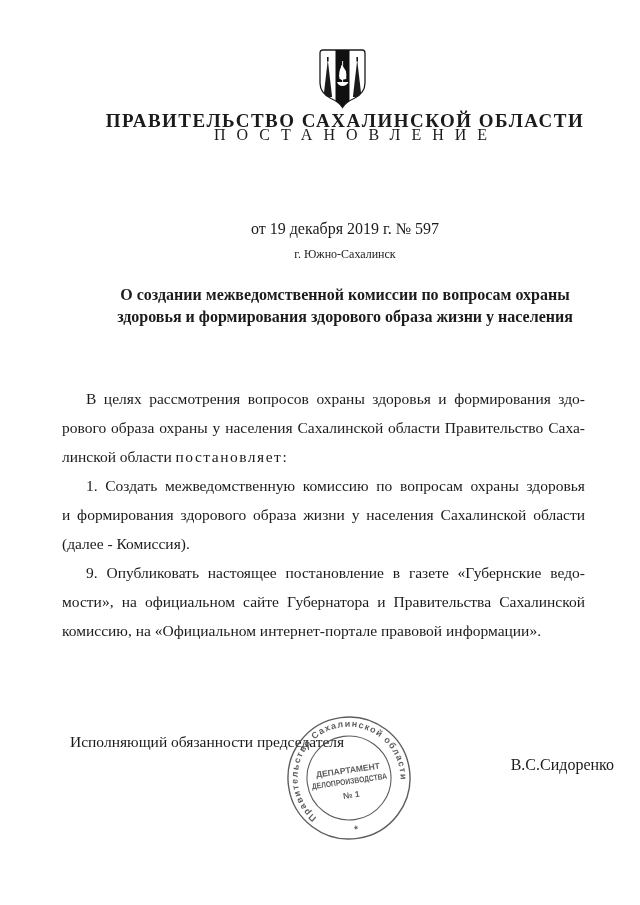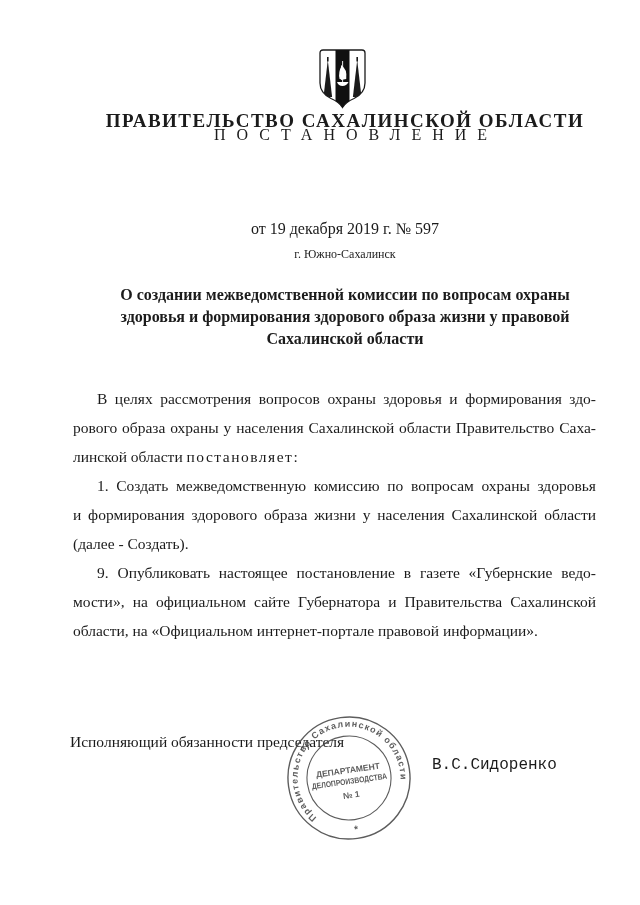--- a/index.html
+++ b/index.html
@@ -8,27 +8,27 @@
     font-family:"Liberation Serif","DejaVu Serif",serif;color:#1b1b1b;
   }
   .abs{position:absolute;}
   .center-col{left:90px;width:510px;text-align:center;}
   .org-name{top:110px;font-size:19px;font-weight:700;letter-spacing:1.5px;}
   .doc-type{top:126px;font-size:16px;letter-spacing:11px;padding-left:11px;}
   .date-line{top:196px;font-size:16px;margin-top:24px;}
   .city-line{top:247px;font-size:12px;}
   .doc-title{top:284px;font-size:16px;font-weight:700;line-height:22px;}
   .emblem-wrap{left:319px;top:49px;width:47px;height:60px;}
-  .doc-body{left:62px;top:384px;width:523px;font-size:15.5px;line-height:29px;margin-left:11px;}
+  .doc-body{left:62px;top:384px;width:523px;font-size:15.5px;line-height:29px;}
   .ln{text-align:justify;}
   .j{text-align-last:justify;}
   .ind{text-indent:24px;}
   .bold-sp{font-weight:400;letter-spacing:1.5px;}
   .signature{left:70px;top:731px;font-size:15.5px;line-height:21px;}
-  .sig-name{left:432px;top:756px;width:150px;font-size:16px;font-family:Liberation Mono, monospace;}
+  .sig-name{left:464px;top:756px;width:150px;text-align:right;font-size:16px;}
   .stamp-wrap{left:283px;top:712px;width:132px;height:132px;transform:rotate(-8deg);opacity:.88;}
   .stamp-wrap svg text, .stamp-wrap svg textPath{
     font-family:"Liberation Sans","DejaVu Sans",sans-serif;font-weight:700;
   }
 </style>
 </head>
 <body>
 
 <div class="abs emblem-wrap">
   <svg width="47" height="60" viewBox="0 0 47 60">
@@ -54,37 +54,36 @@
   </svg>
 </div>
 
 <div class="abs center-col org-name">ПРАВИТЕЛЬСТВО САХАЛИНСКОЙ ОБЛАСТИ</div>
 <div class="abs center-col doc-type">ПОСТАНОВЛЕНИЕ</div>
 <div class="abs center-col date-line">от 19 декабря 2019 г. № 597</div>
 <div class="abs center-col city-line">г. Южно-Сахалинск</div>
 
 <div class="abs center-col doc-title">
   <div>О создании межведомственной комиссии по вопросам охраны</div>
-  <div>здоровья и формирования здорового образа жизни у правовой</div>
-  <div>Сахалинской области</div>
+  <div>здоровья и формирования здорового образа жизни у населения</div>
 </div>
 
 <div class="abs doc-body">
   <div class="ln j ind">В целях рассмотрения вопросов охраны здоровья и формирования здо-</div>
   <div class="ln j">рового образа охраны у населения Сахалинской области Правительство Саха-</div>
   <div class="ln"><span>линской области </span><span class="bold-sp">постановляет</span><span>:</span></div>
 
   <div class="ln j ind">1. Создать межведомственную комиссию по вопросам охраны здоровья</div>
   <div class="ln j">и формирования здорового образа жизни у населения Сахалинской области</div>
-  <div class="ln">(далее - Создать).</div>
+  <div class="ln">(далее - Комиссия).</div>
 
 
   <div class="ln j ind">9. Опубликовать настоящее постановление в газете «Губернские ведо-</div>
   <div class="ln j">мости», на официальном сайте Губернатора и Правительства Сахалинской</div>
-  <div class="ln">области, на «Официальном интернет-портале правовой информации».</div>
+  <div class="ln">комиссию, на «Официальном интернет-портале правовой информации».</div>
 </div>
 
 <div class="abs signature">
   <div>Исполняющий обязанности председателя</div>
 </div>
 <div class="abs sig-name">В.С.Сидоренко</div>
 
 <div class="abs stamp-wrap">
   <svg width="132" height="132" viewBox="0 0 132 132">
     <circle cx="66" cy="66" r="61" fill="none" stroke="#474747" stroke-width="1.4"></circle>

